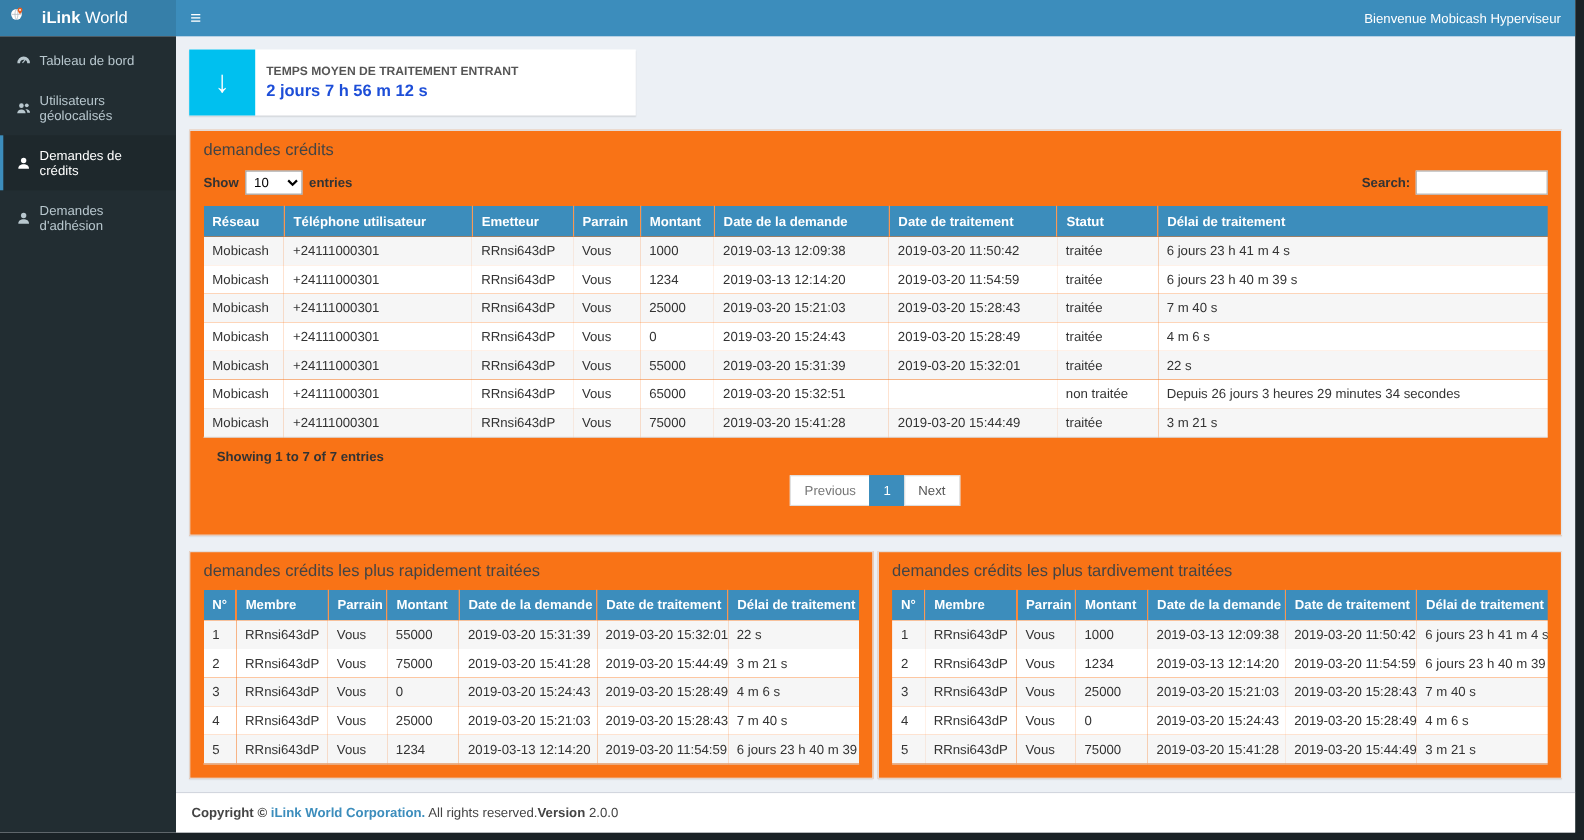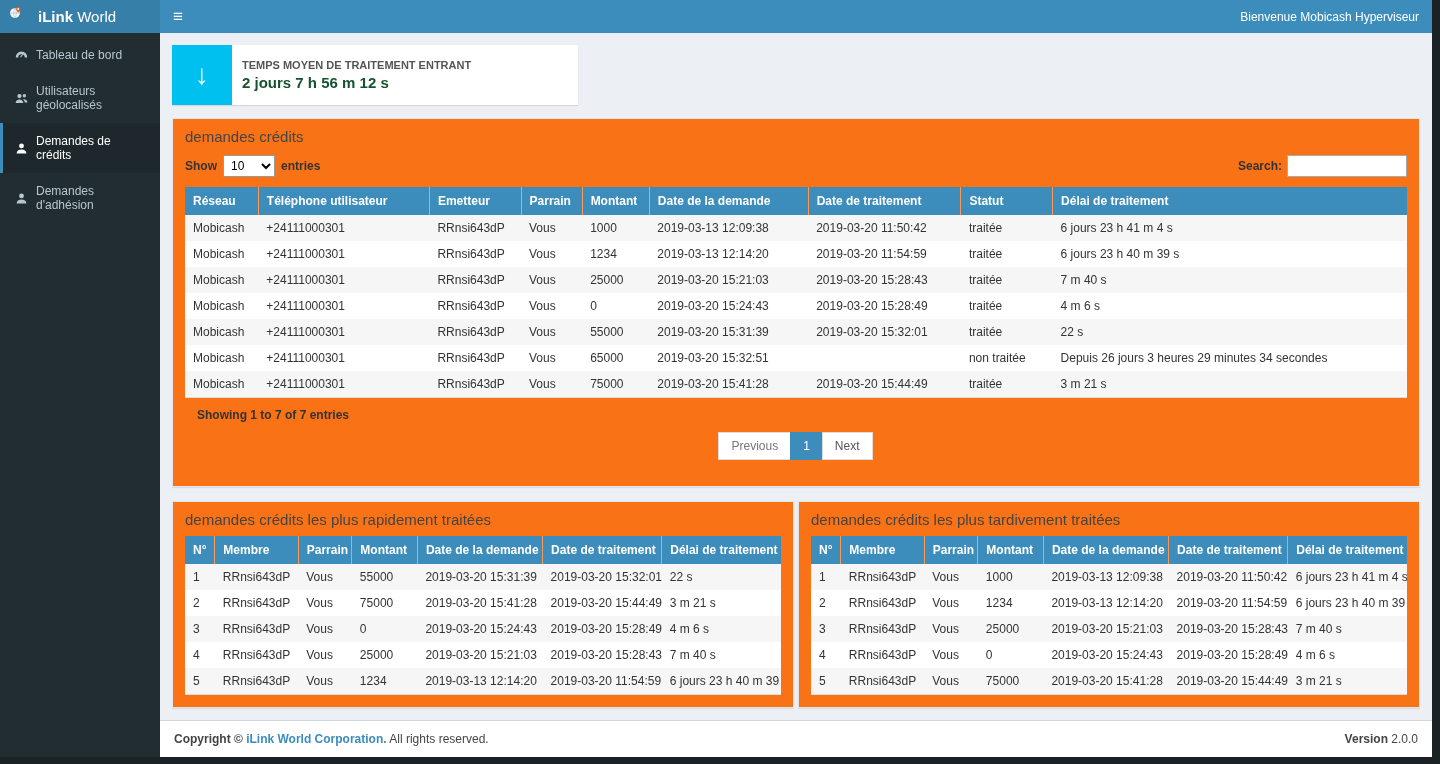--- a/index.html
+++ b/index.html
@@ -29,21 +29,21 @@
 
   
   .content { grid-column:2; grid-row:2; padding:12px 12px 0 12px; overflow:hidden; }
 
   .info-box { width:406px; height:60px; background:#fff; display:flex;
               box-shadow:0 1px 1px rgba(0,0,0,.1); margin-bottom:13px; }
   .info-box-icon { width:60px; background:#00c0ef; color:#fff; display:flex;
                    align-items:center; justify-content:center; font-size:28px; font-weight:bold; }
   .info-box-content { display:flex; flex-direction:column; justify-content:center; padding:4px 10px; }
   .info-box-text { font-size:11px; font-weight:bold; color:#555; }
-  .info-box-number { font-size:15px; font-weight:bold; color:#14532d; margin-top:3px; }
+  .info-box-number { font-size:15px; font-weight:bold; color:#1d4ed8; margin-top:3px; }
 
   .panel { background:#f97316; border:1px solid #e2e6ec; box-shadow:0 1px 1px rgba(0,0,0,.08); margin-bottom:14px; }
   .panel-title { font-size:15px; color:#444; padding:9px 12px 8px; }
   .panel-body { padding:0 12px 12px; }
 
   .dt-controls { display:flex; justify-content:space-between; align-items:center;
                  padding:2px 12px 10px; font-size:12px; color:#333; font-weight:bold; }
   .dt-length { display:flex; align-items:center; gap:6px; }
   .dt-length select { font-size:12px; padding:2px 3px; border:1px solid #999; background:#fff;
                       width:52px; font-family:"Liberation Sans",sans-serif; }
@@ -77,21 +77,21 @@
               font-size:12px; cursor:pointer; margin-left:-1px; }
   .page-btn.prev { color:#777; }
   .page-btn.active { background:#3c8dbc; border-color:#3c8dbc; color:#fff; }
 
   .bottom-row { display:flex; gap:4px; }
   .bottom-row .panel { flex:1; margin-bottom:0; }
 
   
   .main-footer { grid-column:2; grid-row:3; background:#fff; border-top:1px solid #d2d6de;
                  padding:11px 14px; font-size:12px; color:#444;
-                 display:flex; justify-content:space-between; }
+                 display:flex; }
   .main-footer a { color:#3c8dbc; text-decoration:none; font-weight:bold; }
 </style>
 </head>
 <body>
 
 <div class="app">
 
   <div class="logo">
     <span class="mi" style="width:22px;height:22px;flex-basis:22px">
       <svg viewBox="0 0 24 24" width="22" height="22">

